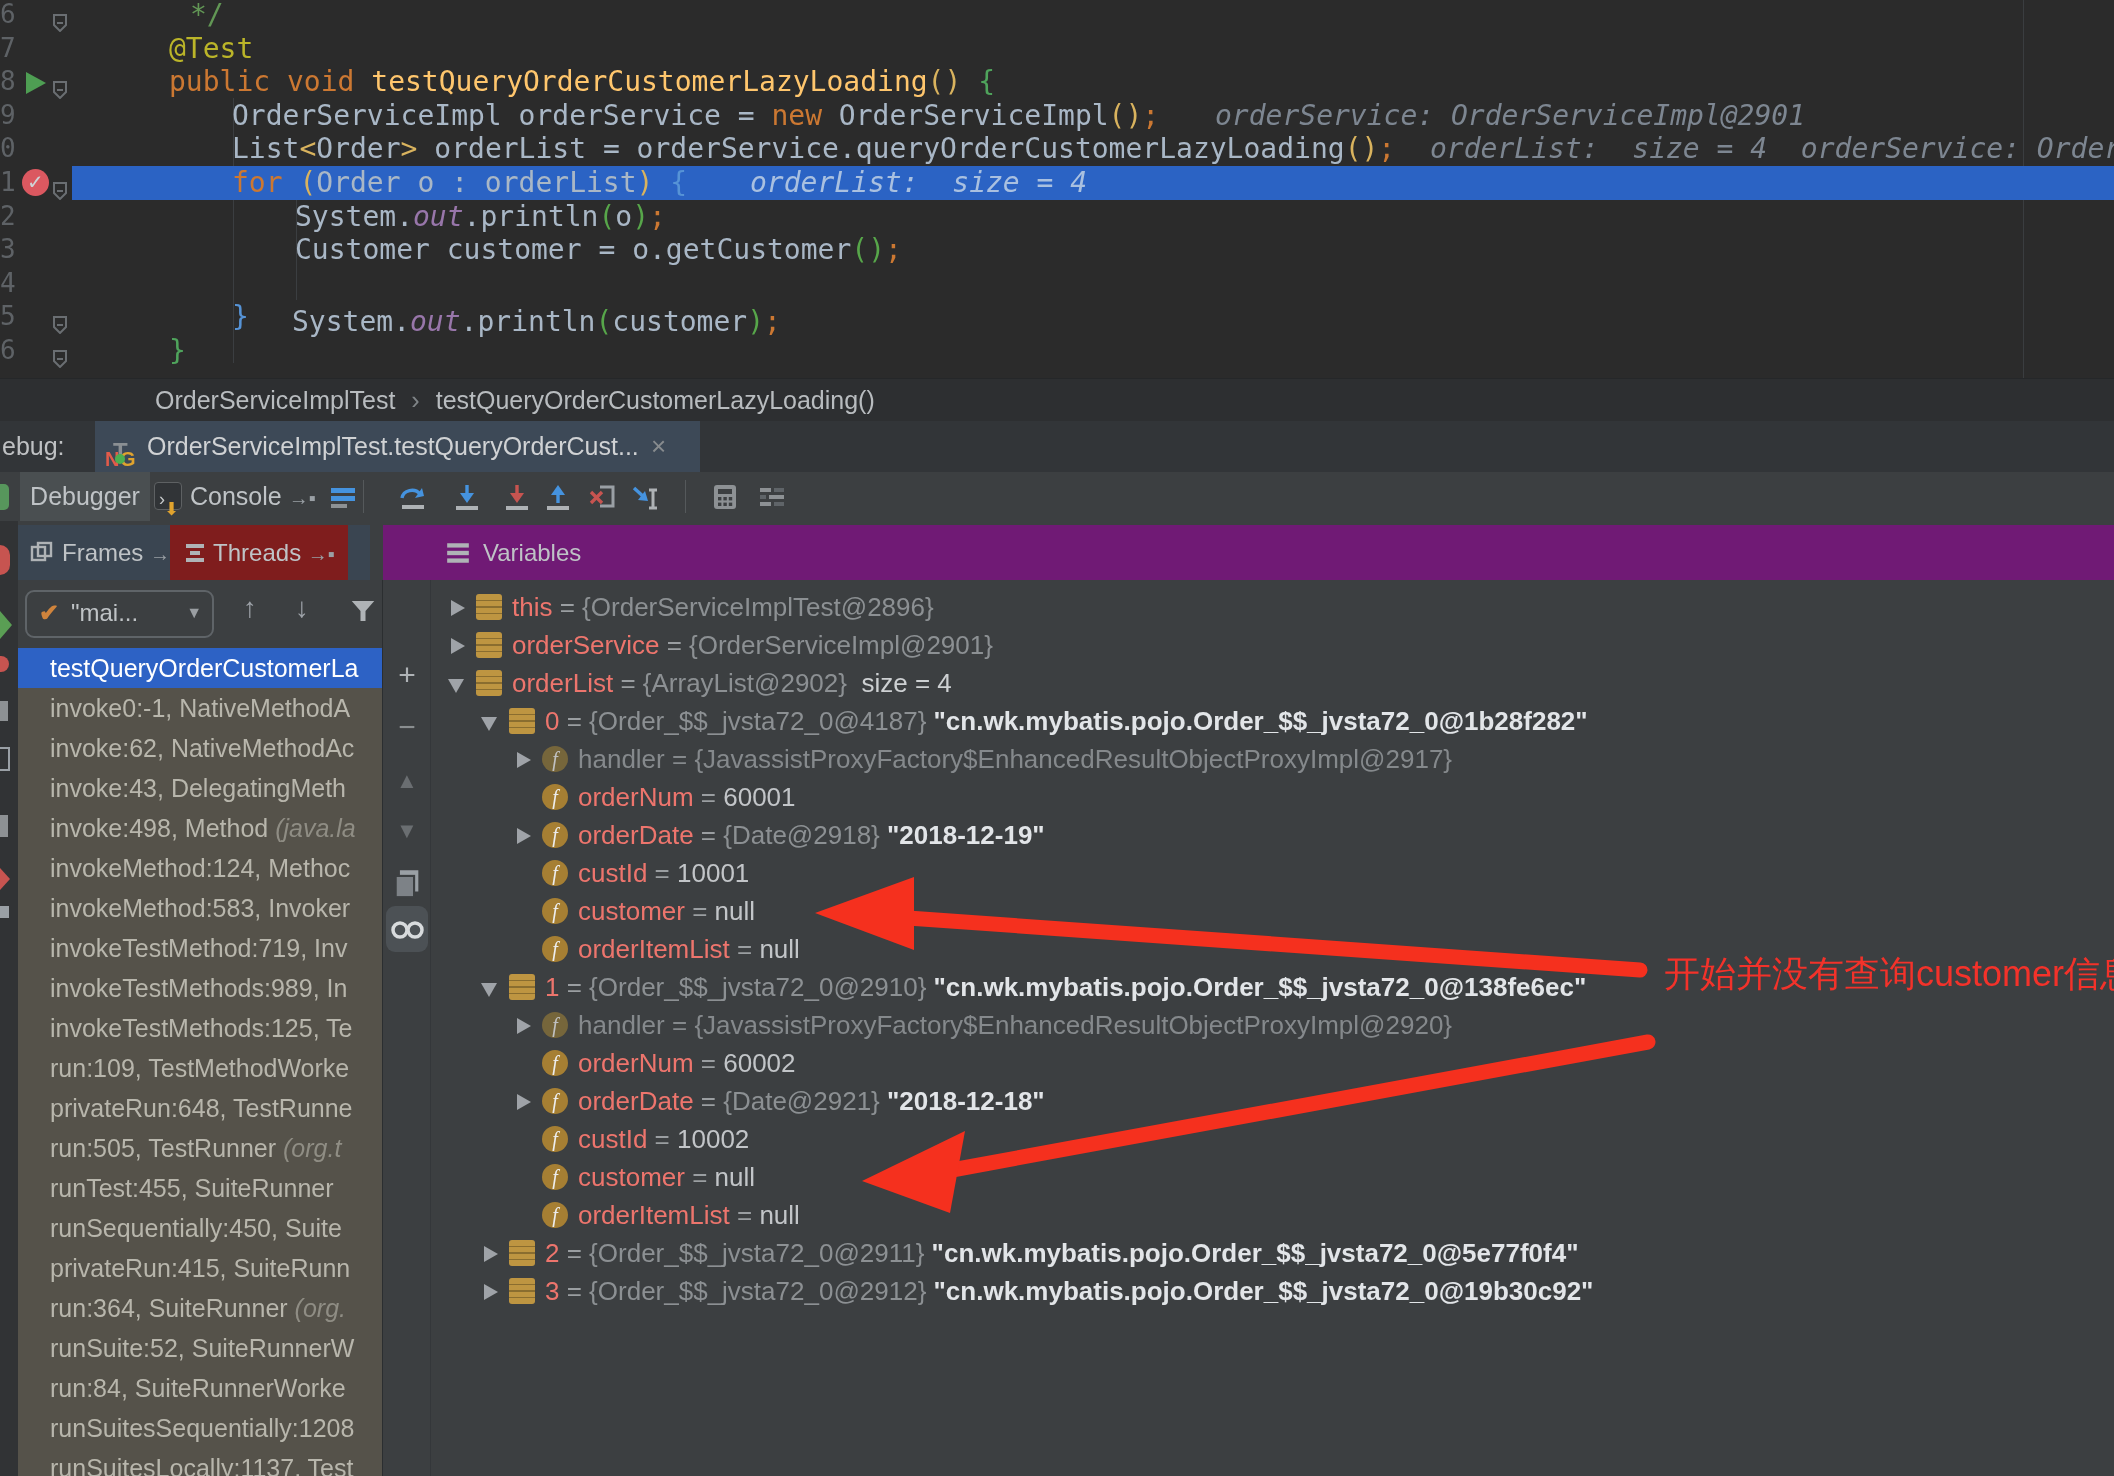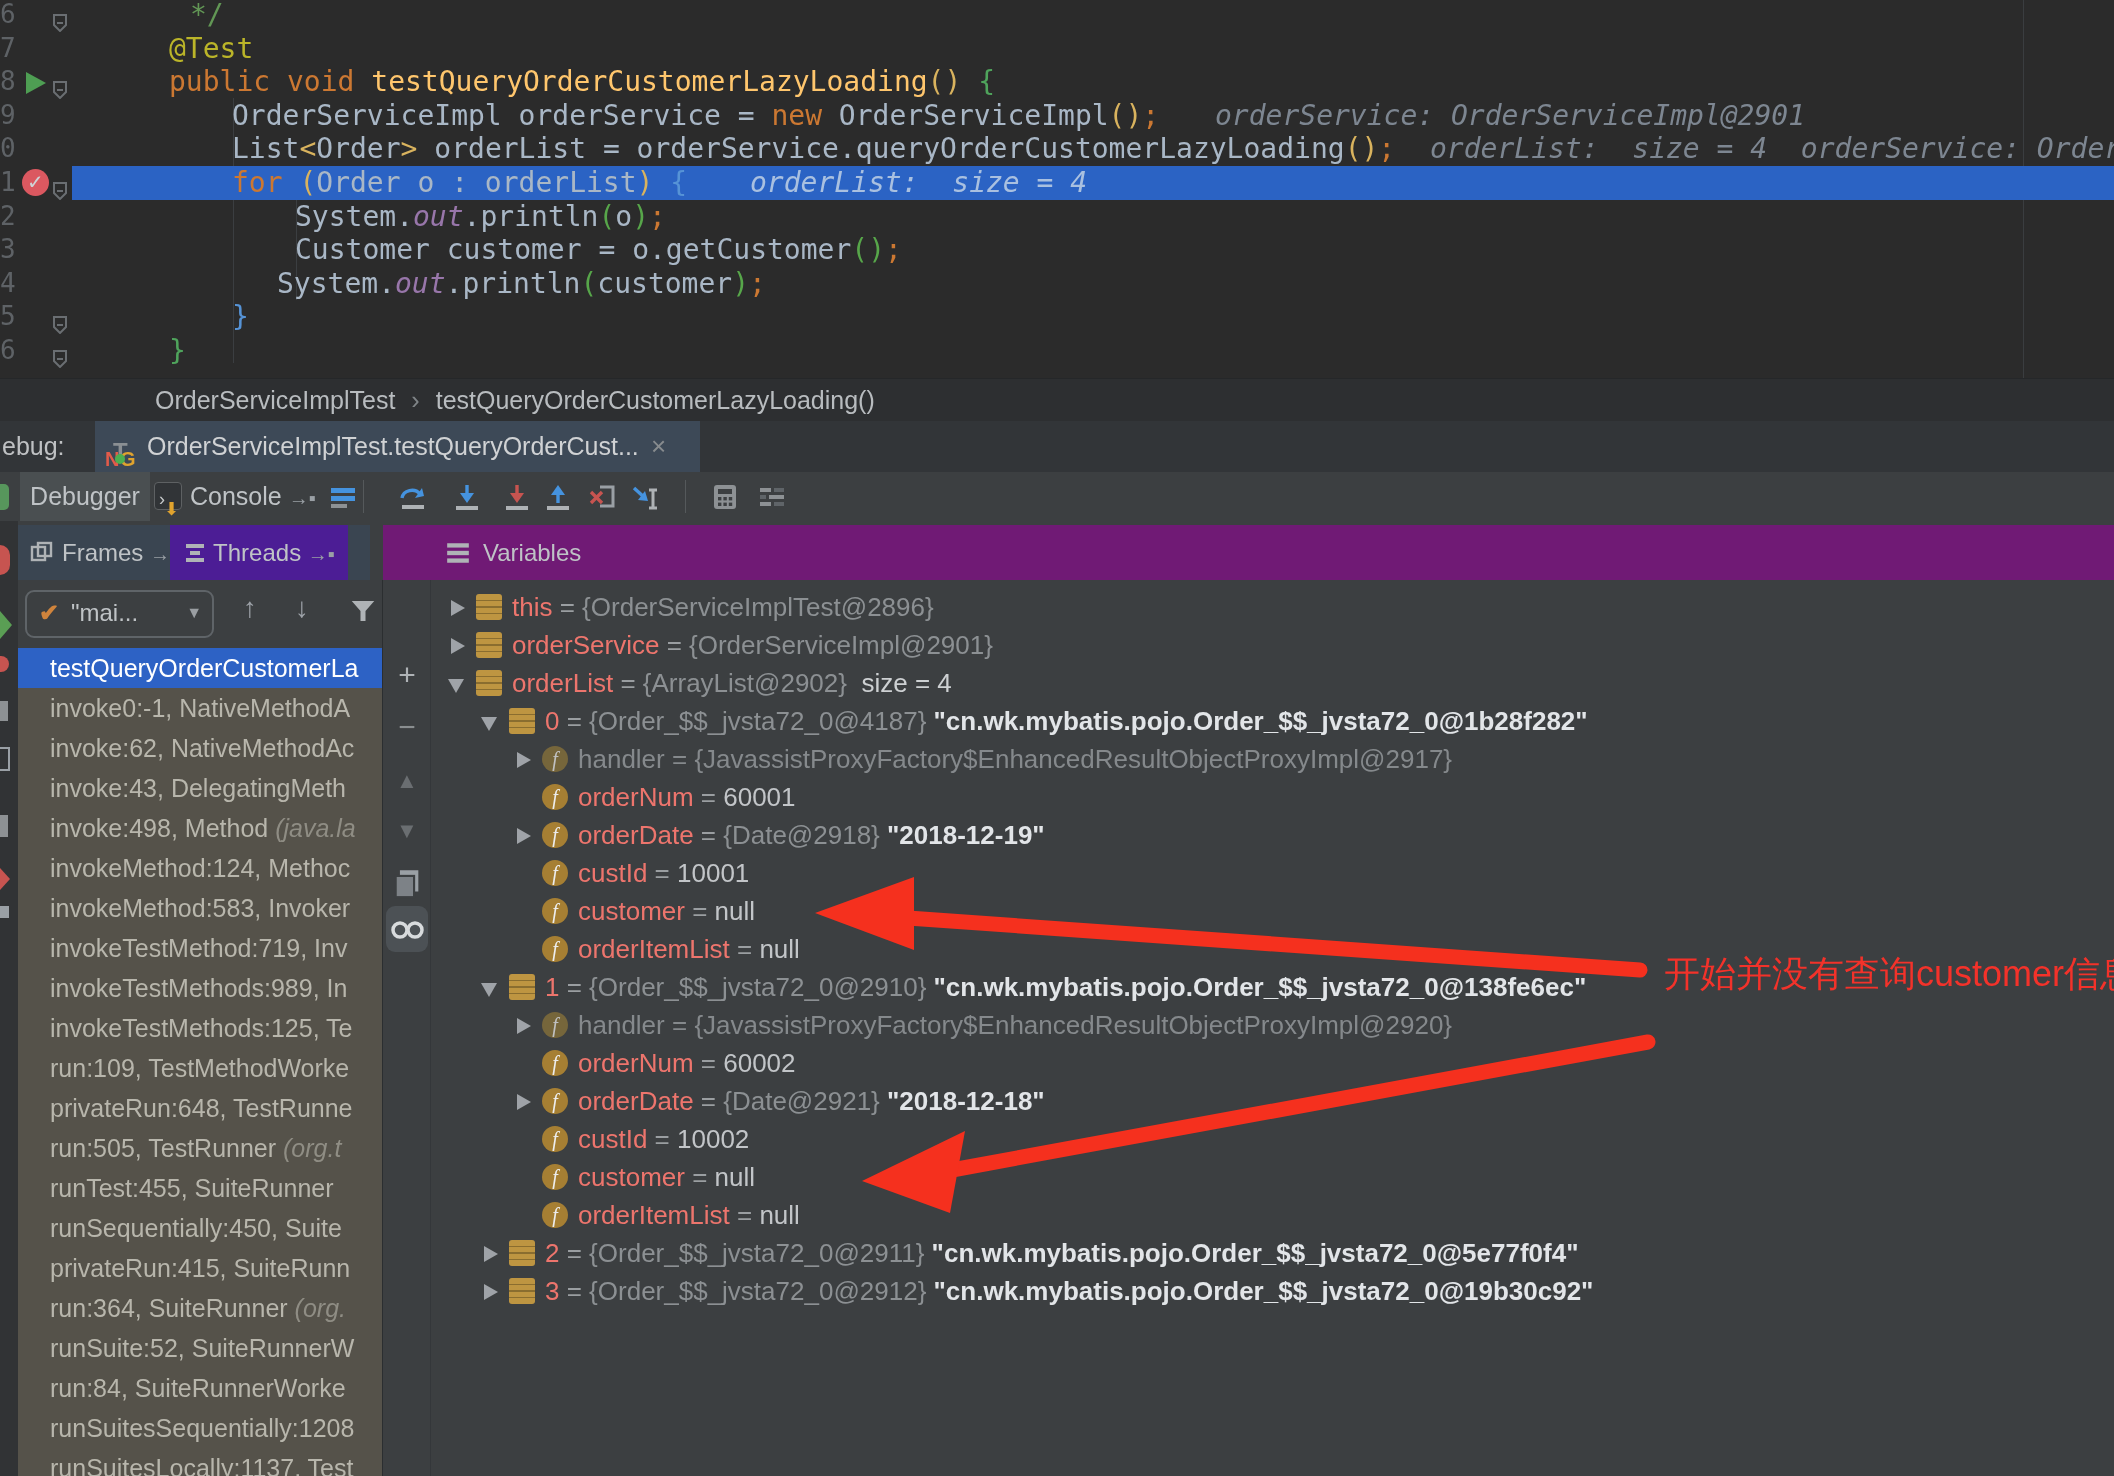--- a/index.html
+++ b/index.html
@@ -106,21 +106,21 @@
               <line x1="5" y1="9" x2="11" y2="9" stroke="#6A6E72" stroke-width="2"></line>
             </svg></div><span class="code-text" style="left: 169px;"><span class="c-kw">public void </span><span class="c-method">testQueryOrderCustomerLazyLoading</span><span class="c-paren">(</span><span class="c-paren">)</span><span class="c-def"> </span><span class="c-bgreen">{</span></span></div>
         <div class="code-line"><span class="lnum">9</span><span class="code-text" style="left: 232px;"><span class="c-def">OrderServiceImpl orderService = </span><span class="c-kw">new</span><span class="c-def"> OrderServiceImpl</span><span class="c-paren">(</span><span class="c-paren">)</span><span class="c-kw">;</span></span><span class="hint" style="left: 1215px;">orderService: OrderServiceImpl@2901</span></div>
         <div class="code-line"><span class="lnum">0</span><span class="code-text" style="left: 232px;"><span class="c-def">List</span><span class="c-paren">&lt;</span><span class="c-def">Order</span><span class="c-paren">&gt;</span><span class="c-def"> orderList = orderService.queryOrderCustomerLazyLoading</span><span class="c-paren">(</span><span class="c-paren">)</span><span class="c-kw">;</span></span><span class="hint" style="left: 1430px;">orderList:  size = 4  orderService: OrderServic</span></div>
         <div class="code-line"><div class="hl"></div><span class="lnum">1</span><div class="gut-bp">✓</div><div class="gut-fold"><svg width="16" height="18" viewBox="0 0 16 18">
               <path d="M2 1 H14 V11 L8 17 L2 11 Z" fill="none" stroke="#6A6E72" stroke-width="2"></path>
               <line x1="5" y1="9" x2="11" y2="9" stroke="#6A6E72" stroke-width="2"></line>
             </svg></div><span class="code-text" style="left: 232px;"><span class="c-kw">for</span><span class="c-def"> </span><span class="c-paren">(</span><span class="c-def">Order o : orderList</span><span class="c-paren">)</span><span class="c-def"> </span><span class="c-bblue">{</span></span><span class="hint hl-hint" style="left: 750px;">orderList:  size = 4</span></div>
         <div class="code-line"><span class="lnum">2</span><span class="code-text" style="left: 295px;"><span class="c-def">System.</span><span class="c-sfield">out</span><span class="c-def">.println</span><span class="c-pgreen">(</span><span class="c-def">o</span><span class="c-pgreen">)</span><span class="c-kw">;</span></span></div>
         <div class="code-line"><span class="lnum">3</span><span class="code-text" style="left: 295px;"><span class="c-def">Customer customer = o.getCustomer</span><span class="c-pgreen">(</span><span class="c-pgreen">)</span><span class="c-kw">;</span></span></div>
-        <div class="code-line"><span class="lnum">4</span><span class="code-text" style="left: 277px;"><span class="c-def">System.</span><span class="c-sfield">out</span><span class="c-def">.println</span><span class="c-pgreen">(</span><span class="c-def">customer</span><span class="c-pgreen">)</span><span class="c-kw">;</span></span></div>
+        <div class="code-line"><span class="lnum">4</span><span class="code-text" style="left: 292px; margin-top: 38px;"><span class="c-def">System.</span><span class="c-sfield">out</span><span class="c-def">.println</span><span class="c-pgreen">(</span><span class="c-def">customer</span><span class="c-pgreen">)</span><span class="c-kw">;</span></span></div>
         <div class="code-line"><span class="lnum">5</span><div class="gut-fold"><svg width="16" height="18" viewBox="0 0 16 18">
               <path d="M2 1 H14 V11 L8 17 L2 11 Z" fill="none" stroke="#6A6E72" stroke-width="2"></path>
               <line x1="5" y1="9" x2="11" y2="9" stroke="#6A6E72" stroke-width="2"></line>
             </svg></div><span class="code-text" style="left: 232px;"><span class="c-bblue">}</span></span></div>
         <div class="code-line"><span class="lnum">6</span><div class="gut-fold"><svg width="16" height="18" viewBox="0 0 16 18">
               <path d="M2 1 H14 V11 L8 17 L2 11 Z" fill="none" stroke="#6A6E72" stroke-width="2"></path>
               <line x1="5" y1="9" x2="11" y2="9" stroke="#6A6E72" stroke-width="2"></line>
             </svg></div><span class="code-text" style="left: 169px;"><span class="c-bgreen">}</span></span></div>
       </div>
   </div>
@@ -227,21 +227,21 @@
       <div class="frag" style="left:0;top:385px;width:9px;height:12px;background:#9aa0a5;"></div>
     </div>
 
     <div id="hdr-frames">
       <div class="ptab" style="left:12px">
         <svg width="24" height="24" style="vertical-align:-4px;margin-right:8px" viewBox="0 0 24 24">
             <rect x="2" y="6" width="13" height="13" fill="none" stroke="#AFB3B6" stroke-width="2.4"></rect>
             <rect x="8" y="2" width="13" height="13" fill="none" stroke="#AFB3B6" stroke-width="2.4"></rect>
           </svg><span>Frames</span> <span class="pin">→▪</span>
       </div>
-      <div class="ptab" style="left:152px;width:178px;background:#4c1d95;text-align:center;">
+      <div class="ptab" style="left:152px;width:178px;background:#7f1d1d;text-align:center;">
         <svg width="24" height="24" style="vertical-align:-4px;margin-right:6px" viewBox="0 0 24 24">
             <rect x="3" y="3" width="18" height="4" fill="#AFB3B6"></rect>
             <rect x="7" y="10" width="10" height="4" fill="#AFB3B6"></rect>
             <rect x="3" y="17" width="18" height="4" fill="#AFB3B6"></rect>
           </svg><span>Threads</span> <span class="pin">→▪</span>
       </div>
     </div>
     <div id="hdr-vars">
       <svg width="26" height="26" style="position:absolute;left:62px;top:15px" viewBox="0 0 24 24">
           <rect x="2" y="3" width="20" height="4" fill="#AFB3B6"></rect>

